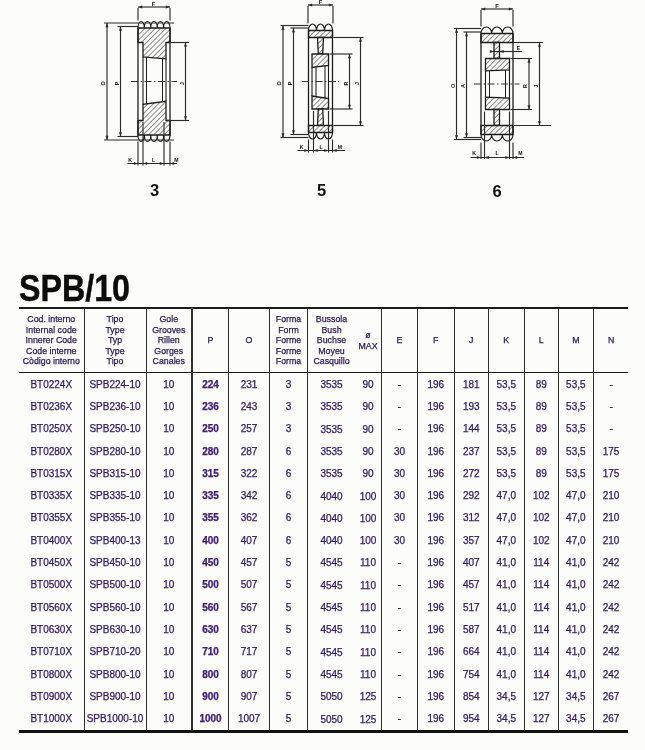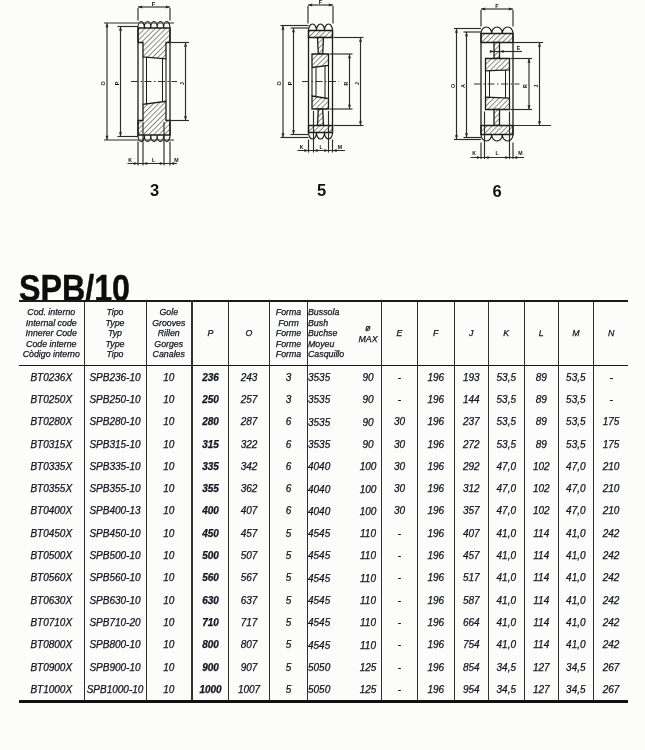--- a/index.html
+++ b/index.html
@@ -1,29 +1,29 @@
 <!DOCTYPE html>
 <html><head><meta charset="utf-8"><style>
 html,body{margin:0;padding:0;}
 body{width:645px;height:750px;position:relative;background:#fcfcfa;
  font-family:"Liberation Sans",sans-serif;overflow:hidden;}
 #art{position:absolute;left:0;top:0;}
 #title{position:absolute;left:19px;top:268px;font-size:37px;font-weight:bold;
  color:#0d0d0d;transform:scaleX(.87);transform-origin:0 50%;-webkit-text-stroke:0.4px #000;}
-#tbl{position:absolute;left:19px;top:300px;border-collapse:collapse;table-layout:fixed;
- border-top:2px solid #1a1a1a;border-bottom:3px solid #111;color:#0f172a;font-style:italic;-webkit-text-stroke:0.25px #111;}
+#tbl{position:absolute;left:19px;top:307px;border-collapse:collapse;table-layout:fixed;
+ border-top:2px solid #1a1a1a;border-bottom:3px solid #111;color:#4c1d95;-webkit-text-stroke:0.25px #111;}
 #tbl td{border-left:1.2px solid #2e2e2e;text-align:center;vertical-align:middle;
  padding:0;font-size:10px;overflow:hidden;white-space:nowrap;}
 #tbl td:first-child{border-left:none;}
 #tbl thead td{font-size:8.8px;line-height:10.4px;height:63px;}
 #tbl tbody td{height:22.3px;}
 #tbl td.c3{border-left-width:2px;}
 .b{font-weight:bold;}
 #tbl td.c6{text-align:left;}
-.bu{display:inline-block;width:47px;text-align:left;vertical-align:middle;}
+.bu{display:inline-block;width:47px;text-align:center;vertical-align:middle;}
 .mx{display:inline-block;width:26px;text-align:center;vertical-align:middle;}
 .h7{display:flex;align-items:center;height:63px;}
 </style></head><body>
 
 <svg id="art" width="645" height="215" viewBox="0 0 645 215">
 <defs>
 <pattern id="h" patternUnits="userSpaceOnUse" width="3.7" height="3.7" patternTransform="rotate(45)">
 <rect width="3.7" height="3.7" fill="#fcfcfa"></rect>
 <line x1="0" y1="0" x2="0" y2="3.7" stroke="#1f1f1f" stroke-width="1"></line>
 </pattern>
@@ -302,20 +302,36 @@
 <td class="c8">F</td>
 <td class="c9">J</td>
 <td class="c10">K</td>
 <td class="c11">L</td>
 <td class="c12">M</td>
 <td class="c13">N</td>
 </tr>
 </thead>
 <tbody>
 
+<tr>
+        <td class="c0">BT0224X</td>
+        <td class="c1">SPB224-10</td>
+        <td class="c2">10</td>
+        <td class="c3 b">224</td>
+        <td class="c4">231</td>
+        <td class="c5">3</td>
+        <td class="c6"><span class="bu">3535</span><span class="mx">90</span></td>
+        <td class="c7">-</td>
+        <td class="c8">196</td>
+        <td class="c9">181</td>
+        <td class="c10">53,5</td>
+        <td class="c11">89</td>
+        <td class="c12">53,5</td>
+        <td class="c13">-</td>
+      </tr>
 
 <tr>
         <td class="c0">BT0236X</td>
         <td class="c1">SPB236-10</td>
         <td class="c2">10</td>
         <td class="c3 b">236</td>
         <td class="c4">243</td>
         <td class="c5">3</td>
         <td class="c6"><span class="bu">3535</span><span class="mx">90</span></td>
         <td class="c7">-</td>

